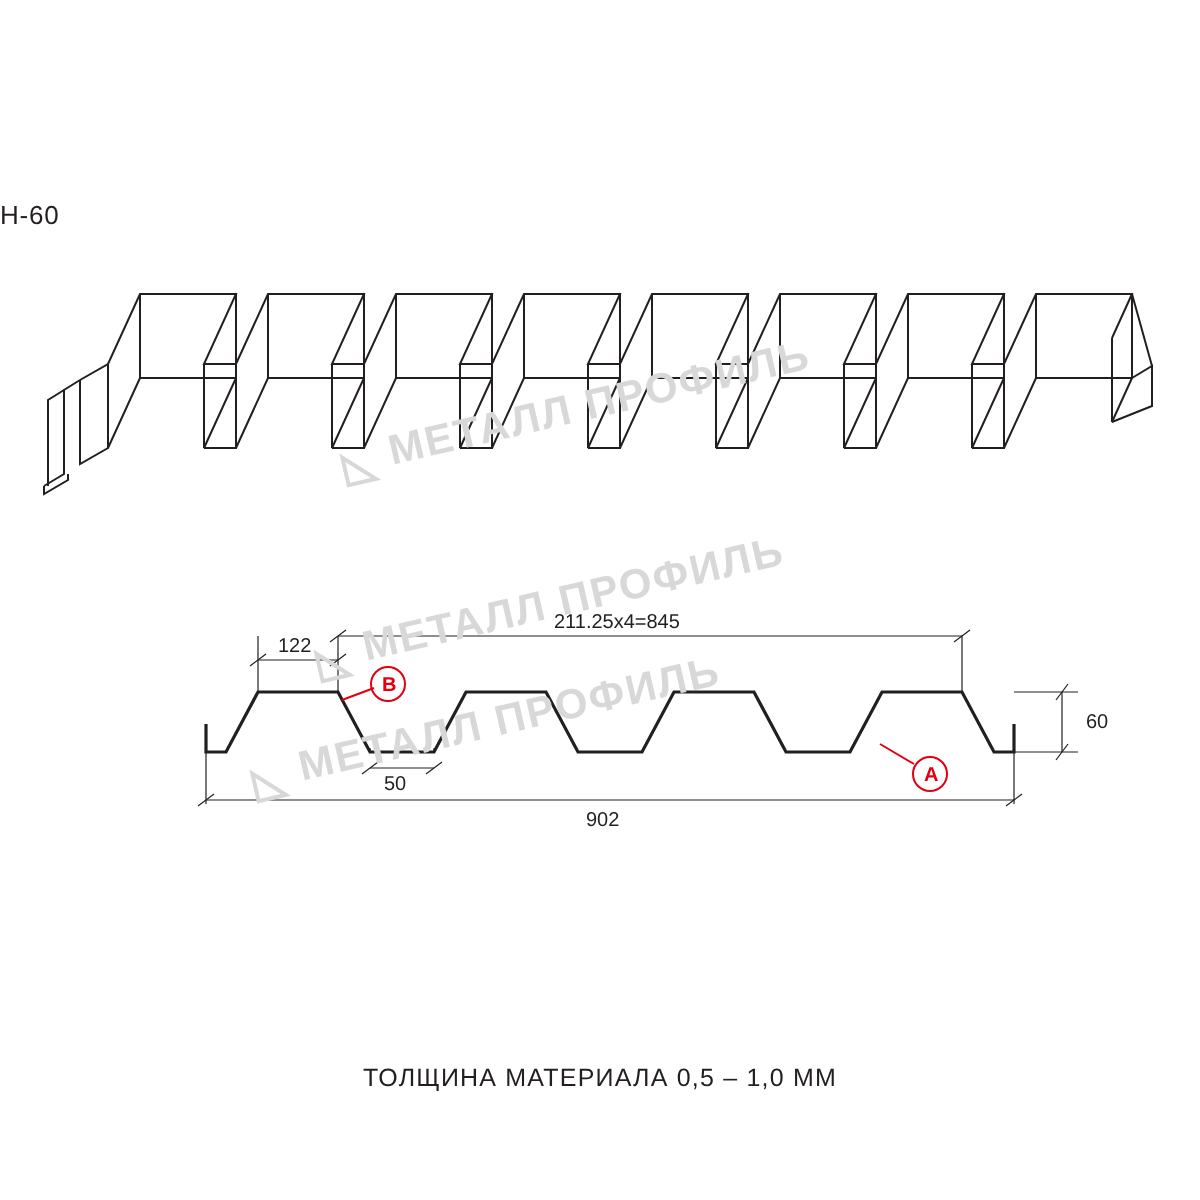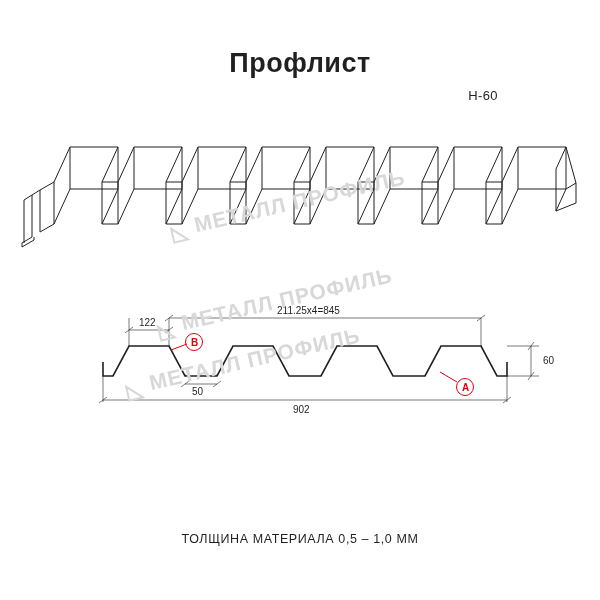--- a/index.html
+++ b/index.html
@@ -28,24 +28,24 @@
     left: 0;
     width: 600px;
     text-align: center;
     font-size: 27px;
     font-weight: bold;
     letter-spacing: 0.5px;
     color: #231f20;
   }
   .subtitle {
     position: absolute;
-    top: 88px;
+    top: 100px;
     left: 0;
     width: 498px;
-    text-align: right;
+    text-align: left;
     font-size: 13px;
     color: #231f20;
     letter-spacing: 0.4px;
   }
   
   .iso-wrap {
     position: absolute;
     top: 125px;
     left: 10px;
     width: 580px;
@@ -108,21 +108,20 @@
     font-size: 10px;
     fill: #e3000f;
     font-weight: bold;
   }
 </style>
 </head>
 <body>
 
 <div class="page">
 
-  <div class="title">Профлист</div>
   <div class="subtitle">Н-60</div>
 
   <div class="iso-wrap">
     <svg width="580" height="150" viewBox="0 0 580 150">
       <g>
 
         <path class="ln" d="M12 118 L22 112 L22 70 L30 65"></path>
         <path class="ln" d="M12 118 L12 122 L24 115 L24 112"></path>
         <path class="ln" d="M22 70 L14 75 L14 118"></path>
 

